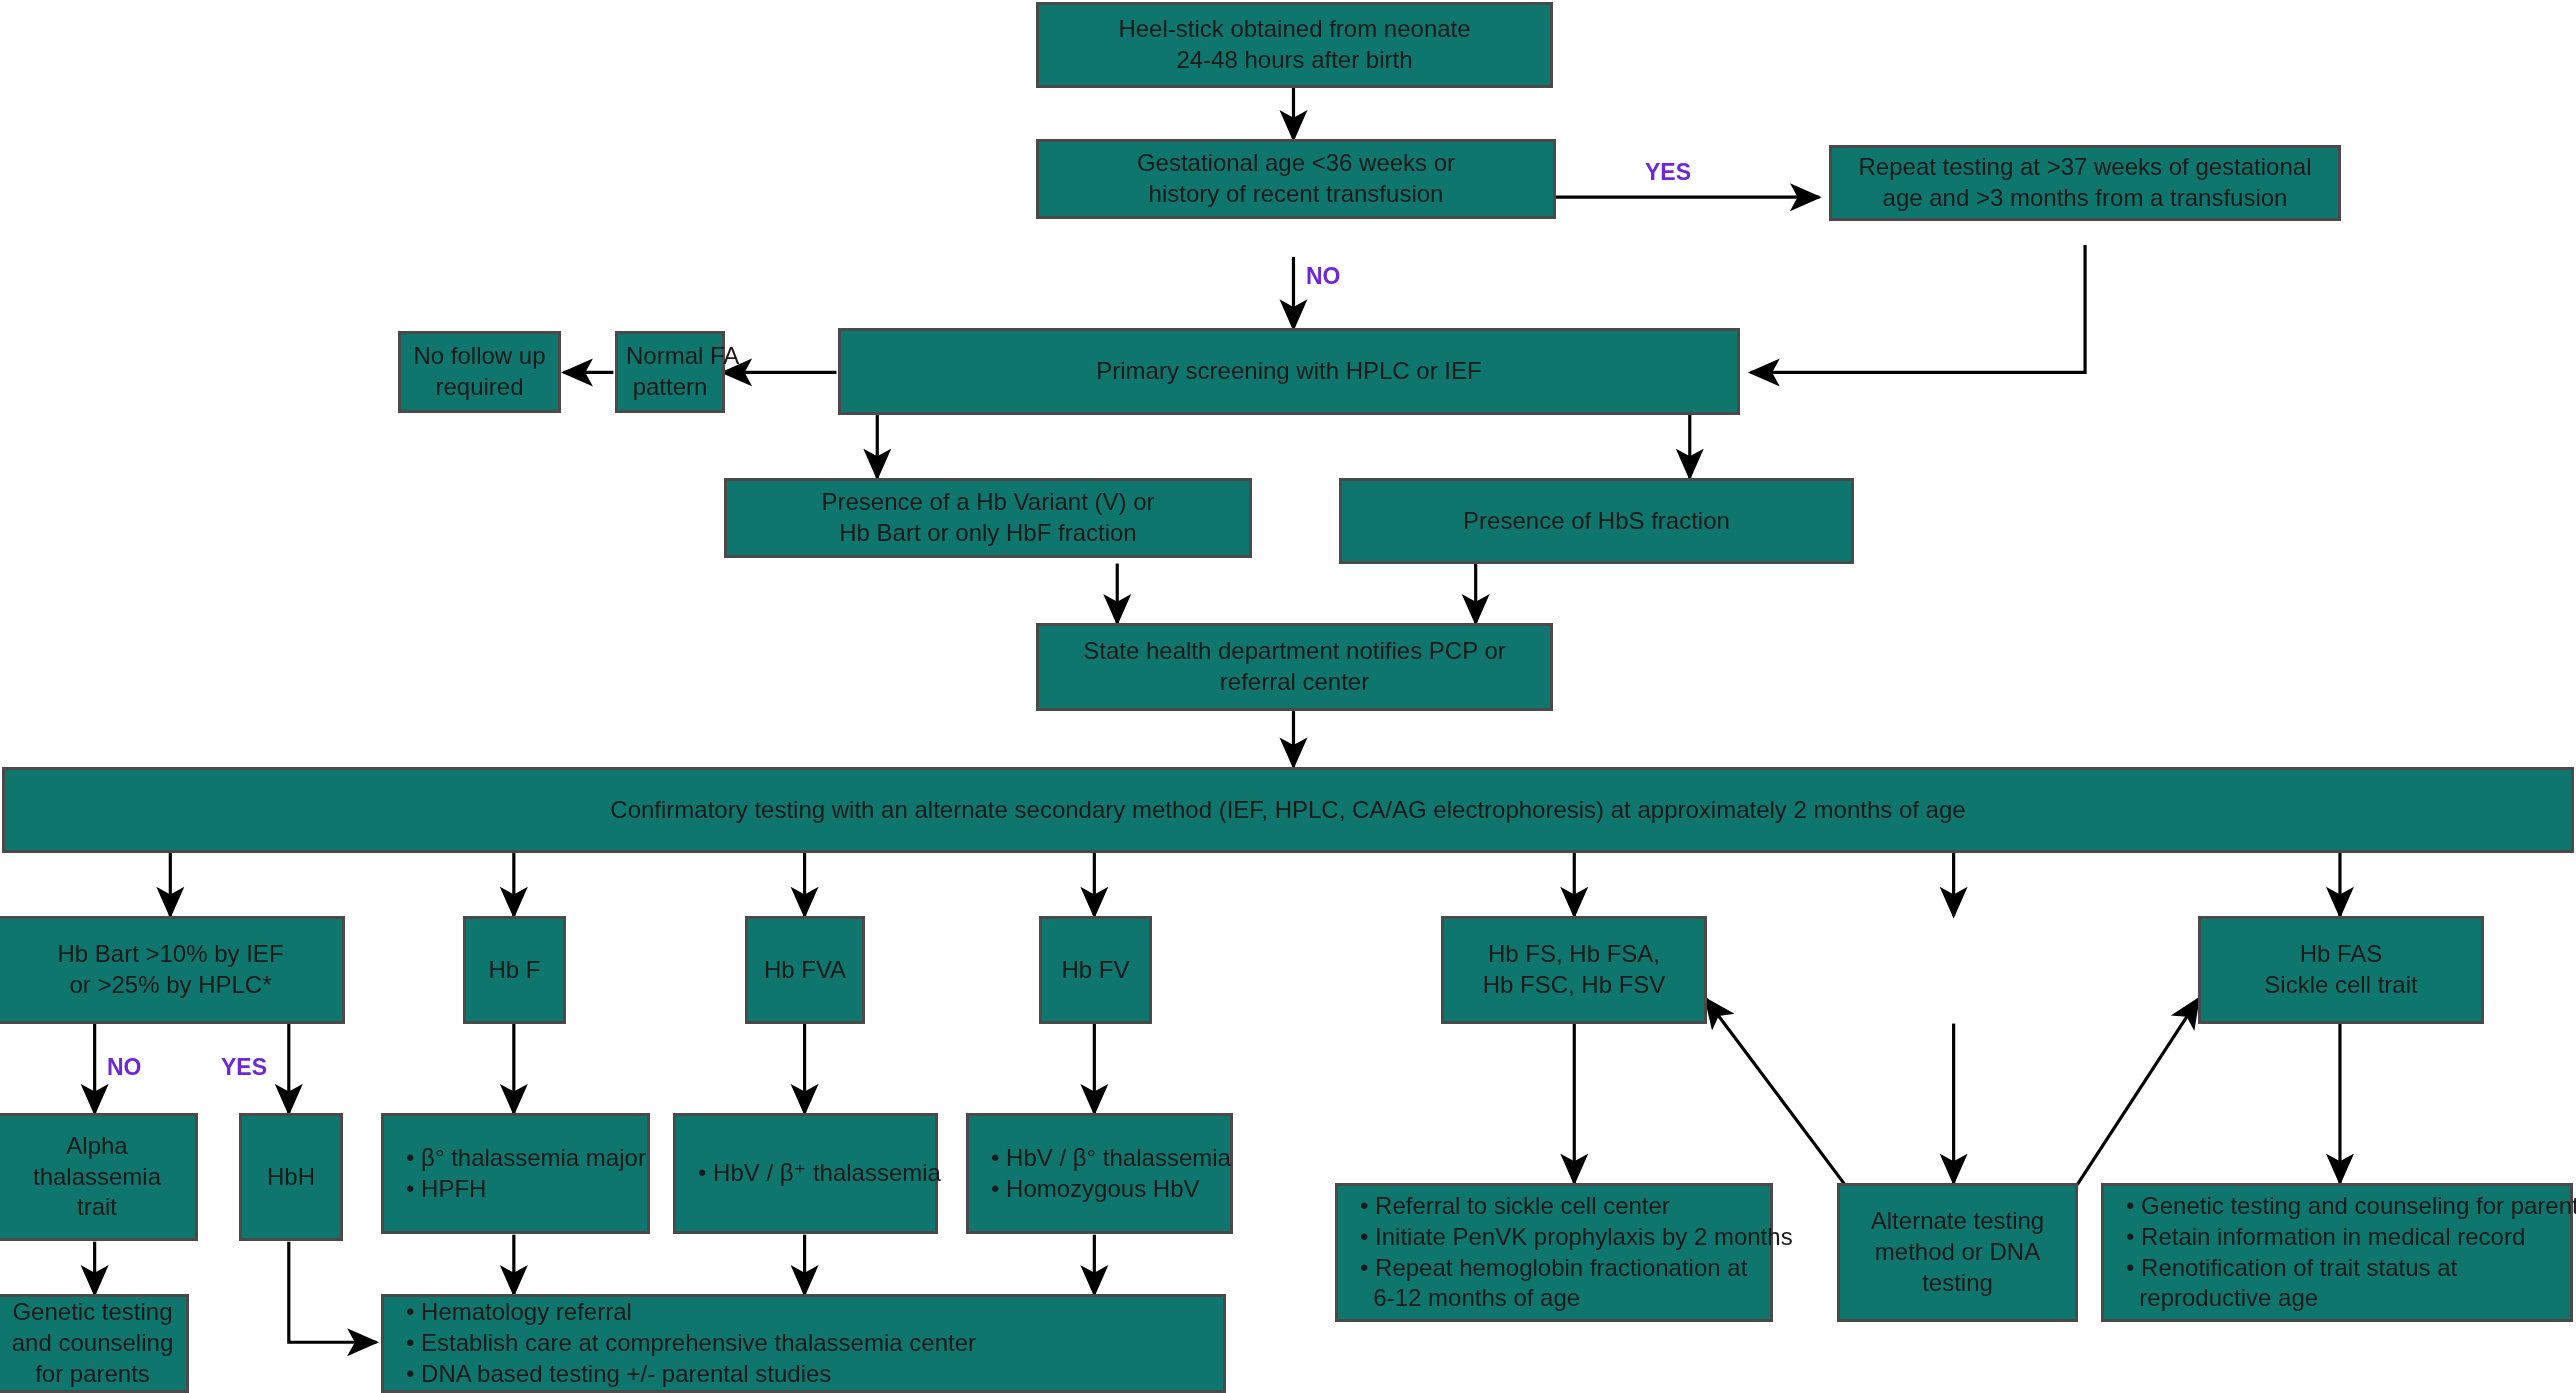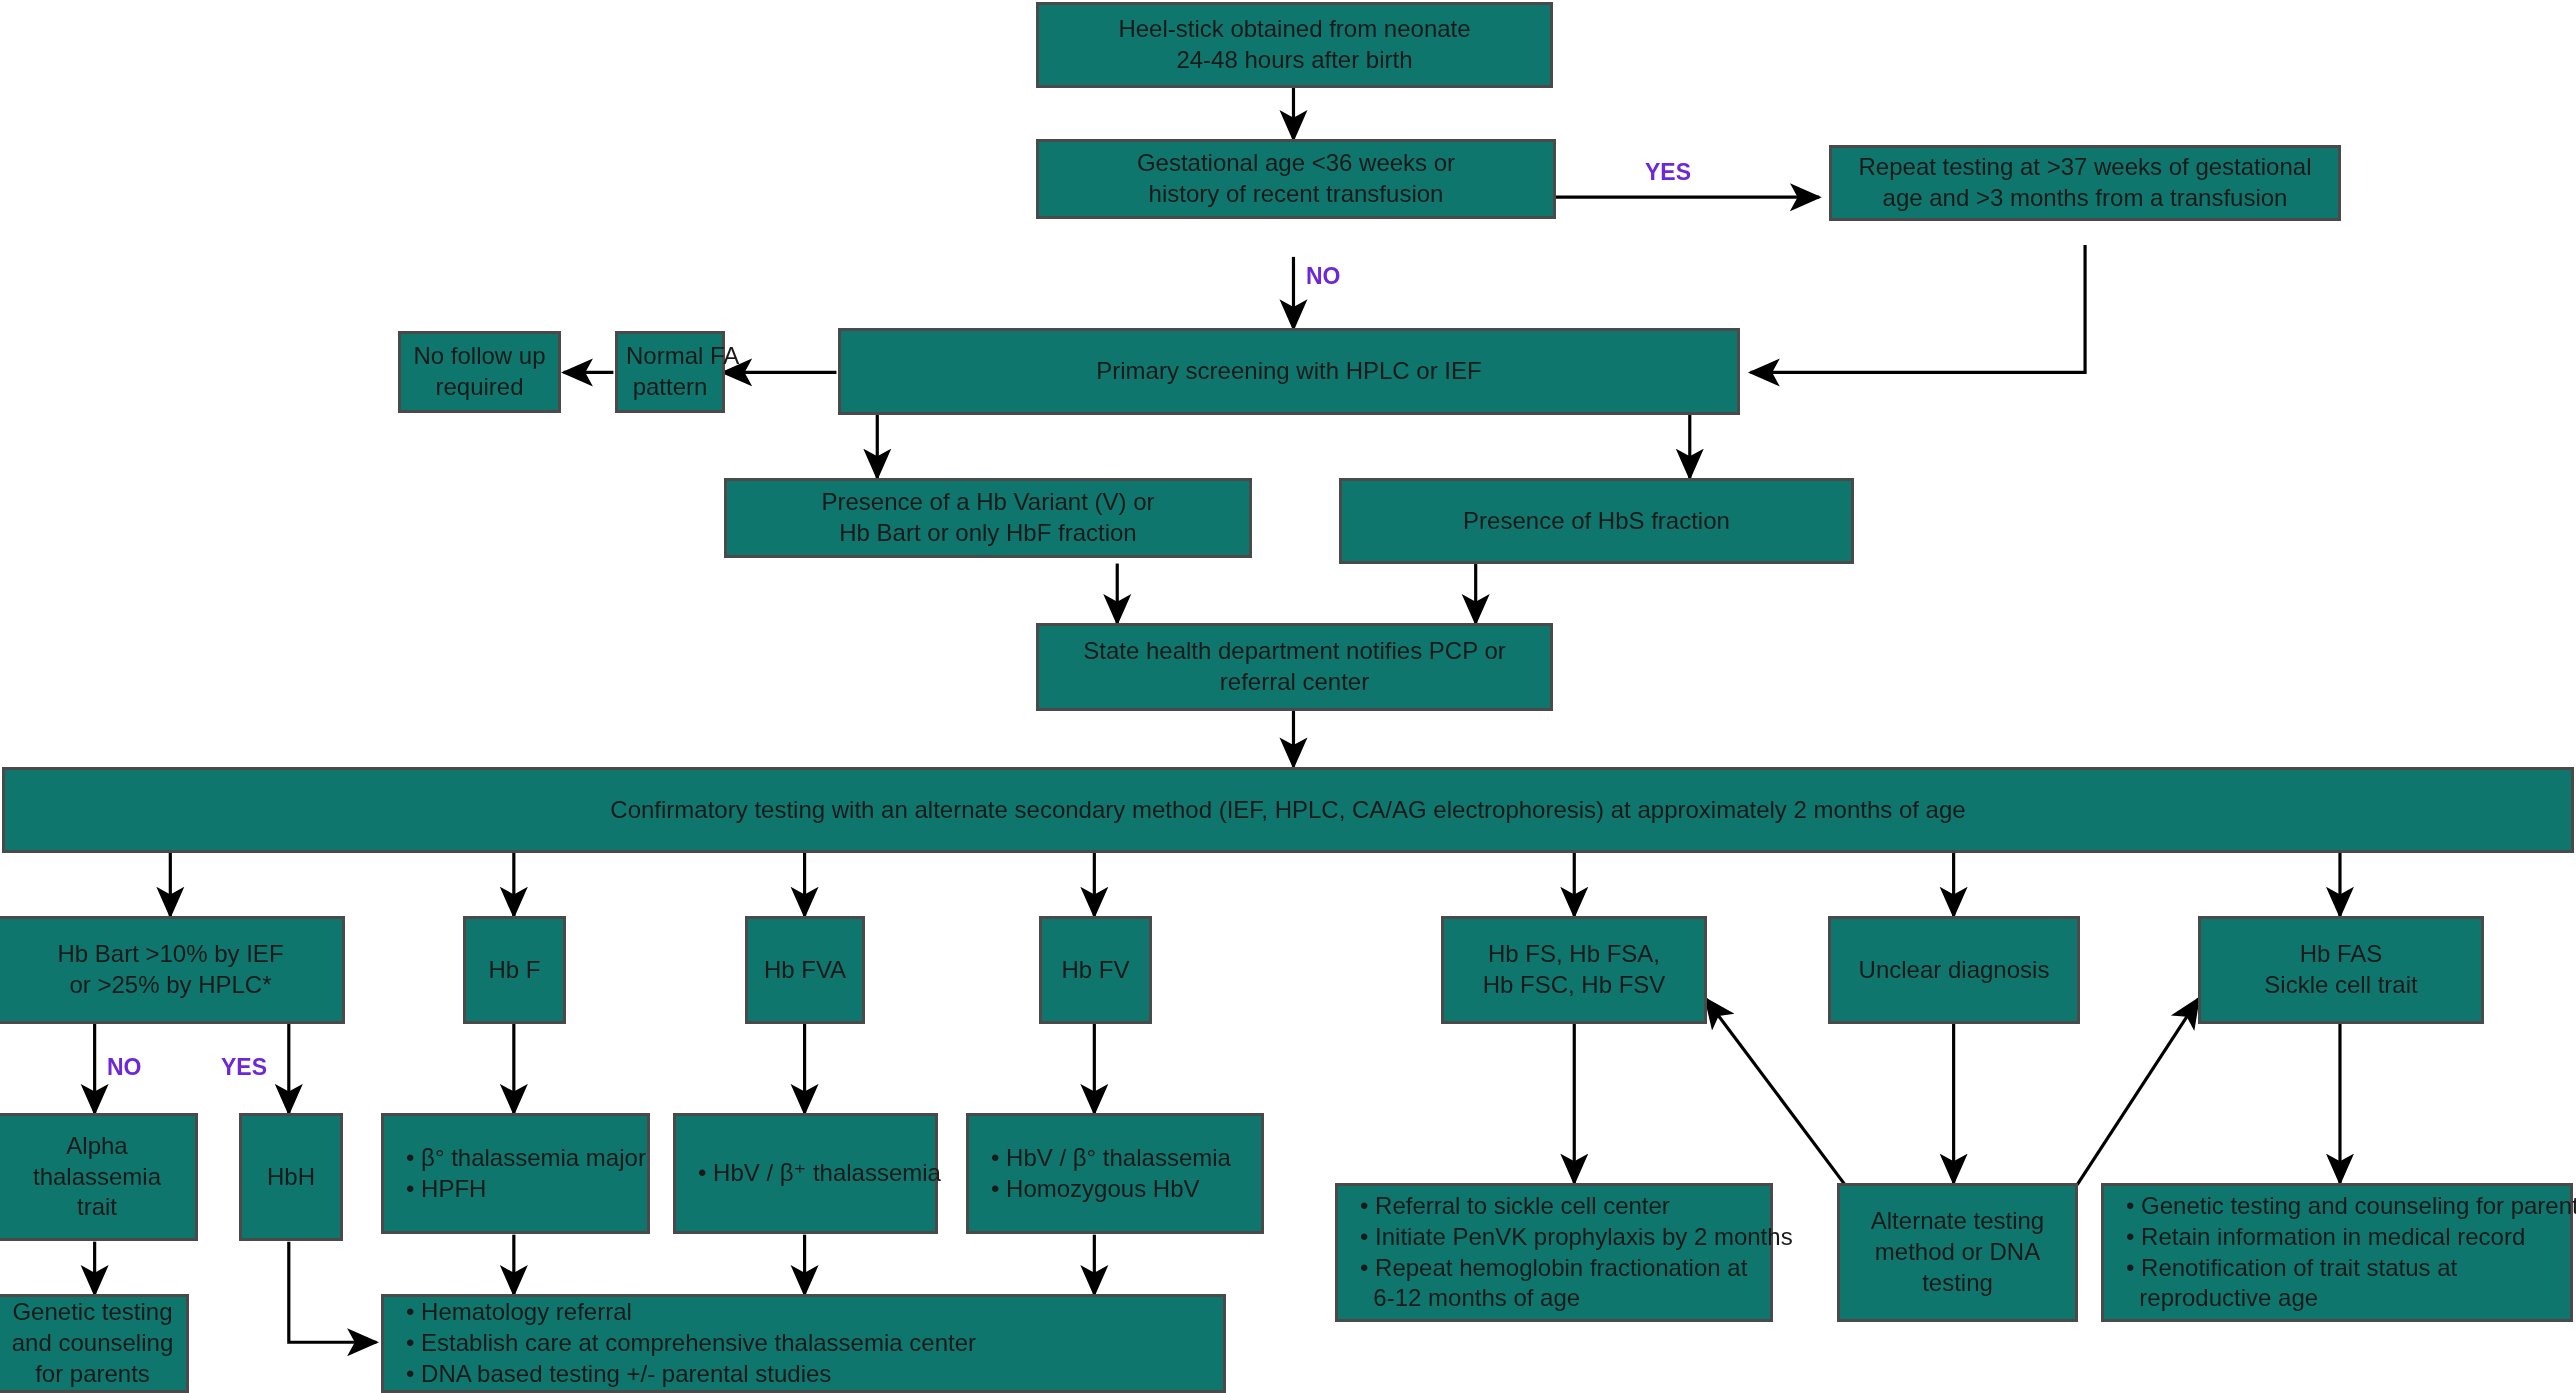--- a/index.html
+++ b/index.html
@@ -174,23 +174,20 @@
 
   <div class="node" style="left:1039px;top:916px;width:113px;height:108px;">
     <span class="inner blabel">Hb FV</span>
   </div>
 
   <div class="node" style="left:1441px;top:916px;width:266px;height:108px;">
     <span class="inner blabel">Hb FS, Hb FSA,
 Hb FSC, Hb FSV</span>
   </div>
 
-  <div class="node" style="left:1828px;top:916px;width:252px;height:108px;">
-    <span class="inner blabel">Unclear diagnosis</span>
-  </div>
 
   <div class="node" style="left:2198px;top:916px;width:286px;height:108px;">
     <span class="inner blabel">Hb FAS
 Sickle cell trait</span>
   </div>
 
   <span class="lbl" style="left:107px;top:1054px;">NO</span>
   <span class="lbl" style="left:221px;top:1054px;">YES</span>
 
   <div class="node" style="left:-4px;top:1113px;width:202px;height:128px;">
@@ -205,21 +202,21 @@
 
   <div class="node bullets" style="left:381px;top:1113px;width:269px;height:121px;">
     <span class="inner blabel">• β° thalassemia major
 • HPFH</span>
   </div>
 
   <div class="node bullets" style="left:673px;top:1113px;width:265px;height:121px;">
     <span class="inner blabel">• HbV / β⁺ thalassemia</span>
   </div>
 
-  <div class="node bullets" style="left:966px;top:1113px;width:298px;height:121px;">
+  <div class="node bullets" style="left:966px;top:1113px;width:267px;height:121px;">
     <span class="inner blabel">• HbV / β° thalassemia
 • Homozygous HbV</span>
   </div>
 
   <div class="node" style="left:-4px;top:1294px;width:193px;height:99px;">
     <span class="inner blabel">Genetic testing
 and counseling
 for parents</span>
   </div>
 

